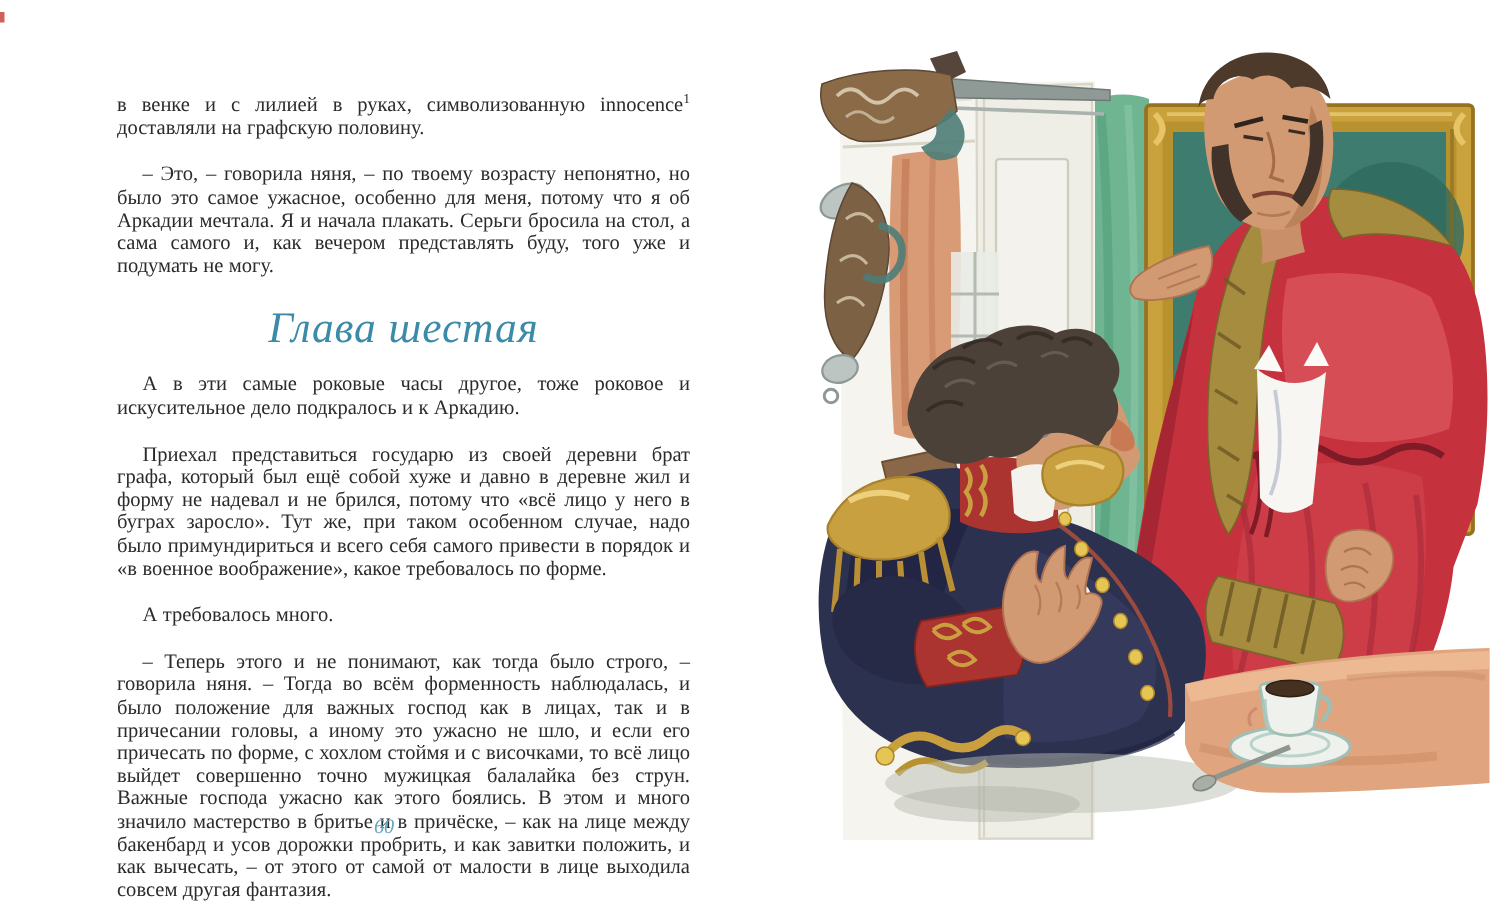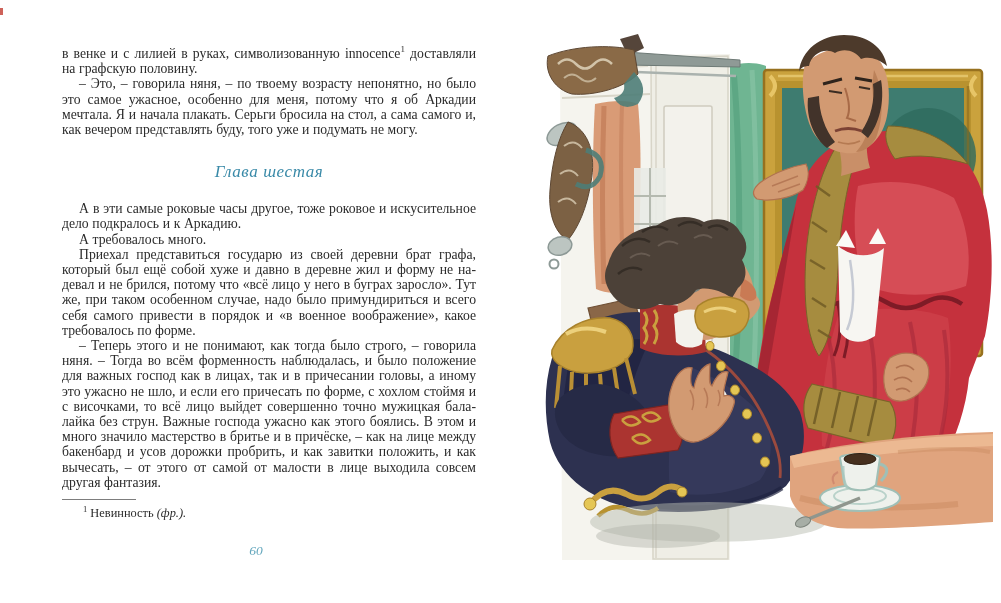--- a/index.html
+++ b/index.html
@@ -8,32 +8,32 @@
     background:#ffffff;
     font-family:"Liberation Serif","DejaVu Serif",serif;
   }
   .spread{position:absolute;inset:0;}
   
   .page-left{
     position:absolute;left:62px;top:46px;width:414px;
     color:#2b2b2b;
   }
   p.body{
-    margin:0;font-size:13.7px;line-height:15.2px;
+    margin:16px;font-size:13.7px;line-height:15.2px;
     text-align:justify;text-indent:17px;
     hyphens:manual;-webkit-hyphens:manual;
     word-spacing:0.2px;
   }
   p.body.no-indent{text-indent:0;}
   p.body.justify-last{text-align-last:justify;}
   p.body sup{font-size:9px;line-height:0;vertical-align:super;}
   h2.chapter{
     margin:22px 0 16px;text-align:center;
     font-style:italic;font-weight:normal;
-    font-size:17px;line-height:26px;letter-spacing:0.6px;
+    font-size:29px;line-height:26px;letter-spacing:0.6px;
     color:#3a8aa8;
   }
   .footnote-block{margin-top:9px;}
   .footnote-rule{width:74px;border-top:1px solid #7d7d7d;height:0;margin:0 0 6px 0;}
   p.footnote{
     margin:4px;font-size:12.4px;line-height:15px;text-indent:17px;color:#2b2b2b;
   }
   p.footnote sup{font-size:8.5px;vertical-align:super;line-height:0;}
   p.footnote i{font-style:italic;}
   .page-number{
@@ -56,22 +56,22 @@
 
   <div class="corner-artifact"></div>
 
   <section class="page-left">
     <p class="body no-indent"><span>в венке и с лилией в руках, символизованную innocence</span><sup>1</sup><span> доставляли на графскую половину.</span></p>
     <p class="body">– Это, – говорила няня, – по твоему возрасту непонятно, но было это самое ужасное, особенно для меня, потому что я об Аркадии мечтала. Я и начала плакать. Серьги бросила на стол, а сама самого и, как вечером представлять буду, того уже и подумать не могу.</p>
 
     <h2 class="chapter">Глава шестая</h2>
 
     <p class="body">А в эти самые роковые часы другое, тоже роковое и искуситель­ное дело подкралось и к Аркадию.</p>
+    <p class="body">Приехал представиться государю из своей деревни брат графа, который был ещё собой хуже и давно в деревне жил и форму не на­девал и не брился, потому что «всё лицо у него в буграх заросло». Тут же, при таком особенном случае, надо было примундириться и всего себя самого привести в порядок и «в военное воображение», какое требовалось по форме.</p>
     <p class="body">А требовалось много.</p>
-    <p class="body">Приехал представиться государю из своей деревни брат графа, который был ещё собой хуже и давно в деревне жил и форму не на­девал и не брился, потому что «всё лицо у него в буграх заросло». Тут же, при таком особенном случае, надо было примундириться и всего себя самого привести в порядок и «в военное воображение», какое требовалось по форме.</p>
     <p class="body">– Теперь этого и не понимают, как тогда было строго, – говорила няня. – Тогда во всём форменность наблюдалась, и было положение для важных господ как в лицах, так и в причесании головы, а иному это ужасно не шло, и если его причесать по форме, с хохлом стоймя и с височками, то всё лицо выйдет совершенно точно мужицкая бала­лайка без струн. Важные господа ужасно как этого боялись. В этом и много значило мастерство в бритье и в причёске, – как на лице между бакенбард и усов дорожки пробрить, и как завитки положить, и как вычесать, – от этого от самой от малости в лице выходила со­всем другая фантазия.</p>
 
     <div class="footnote-block">
       <div class="footnote-rule"></div>
       <p class="footnote"><sup>1</sup> <span>Невинность </span><i>(фр.).</i></p>
     </div>
   </section>
 
   <div class="page-number">60</div>
 

